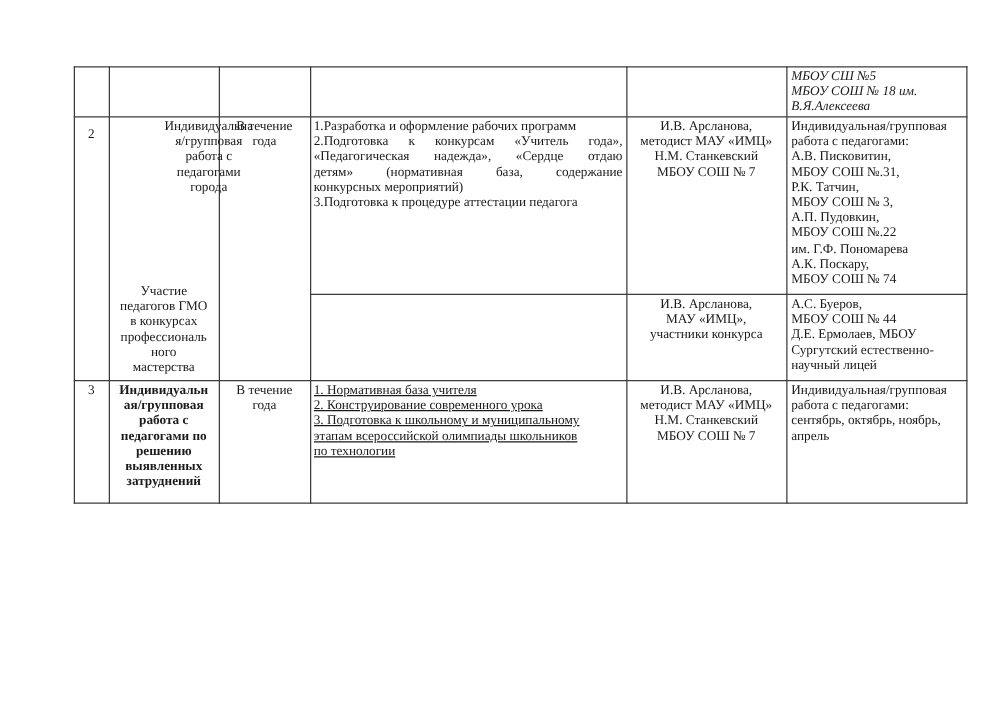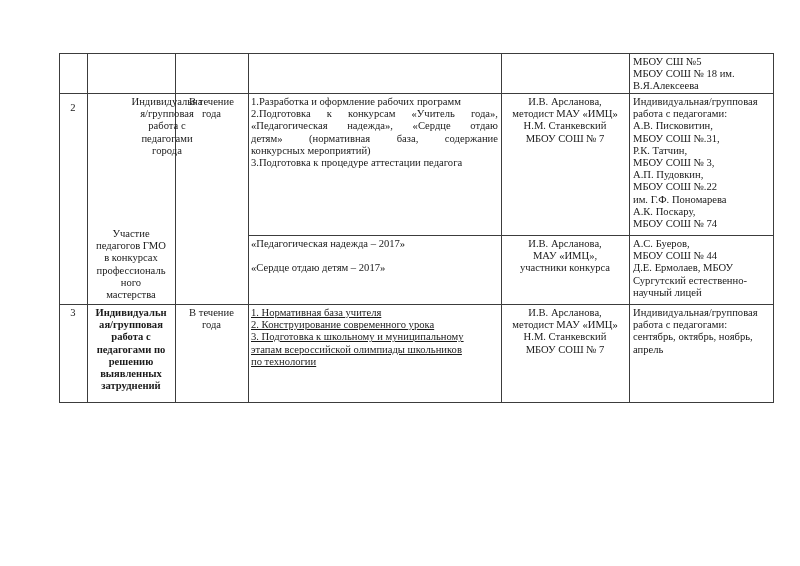--- a/index.html
+++ b/index.html
@@ -58,21 +58,21 @@
   <div class="line h" style="left:59px; top:402px; width:715px;"></div>
 
   <div class="line v" style="left:59px; top:53px; height:350px;"></div>
   <div class="line v" style="left:87px; top:53px; height:350px;"></div>
   <div class="line v" style="left:175px; top:53px; height:350px;"></div>
   <div class="line v" style="left:248px; top:53px; height:350px;"></div>
   <div class="line v" style="left:501px; top:53px; height:350px;"></div>
   <div class="line v" style="left:629px; top:53px; height:350px;"></div>
   <div class="line v" style="left:773px; top:53px; height:350px;"></div>
 
-  <div class="cell left" style="left:633px; top:56px; width:140px;">
+  <div class="cell left" style="left:633px; top:56px; width:140px;font-style:italic;">
     <span class="txt-line">МБОУ СШ №5</span>
     <span class="txt-line">МБОУ СОШ № 18 им.</span>
     <span class="txt-line">В.Я.Алексеева</span>
   </div>
 
   <div class="cell center" style="left:59px; top:102px; width:28px;">
     <span class="txt-line">2</span>
   </div>
 
   <div class="cell center" style="left:87px; top:96px; width:88px;margin-left:36px;">
@@ -120,25 +120,20 @@
     <span class="txt-line">МБОУ СОШ №.31,</span>
     <span class="txt-line">Р.К. Татчин,</span>
     <span class="txt-line">МБОУ СОШ № 3,</span>
     <span class="txt-line">А.П. Пудовкин,</span>
     <span class="txt-line">МБОУ СОШ №.22</span>
     <span class="txt-line">им. Г.Ф. Пономарева</span>
     <span class="txt-line">А.К. Поскару,</span>
     <span class="txt-line">МБОУ СОШ № 74</span>
   </div>
 
-  <div class="cell left" style="left:251px; top:238px; width:247px;">
-    <span class="txt-line">«Педагогическая надежда – 2017»</span>
-    <span class="gap"></span>
-    <span class="txt-line">«Сердце отдаю детям – 2017»</span>
-  </div>
 
   <div class="cell center" style="left:501px; top:238px; width:128px;">
     <span class="txt-line">И.В. Арсланова,</span>
     <span class="txt-line">МАУ «ИМЦ»,</span>
     <span class="txt-line">участники конкурса</span>
   </div>
 
   <div class="cell left" style="left:633px; top:238px; width:140px;">
     <span class="txt-line">А.С. Буеров,</span>
     <span class="txt-line">МБОУ СОШ № 44</span>

